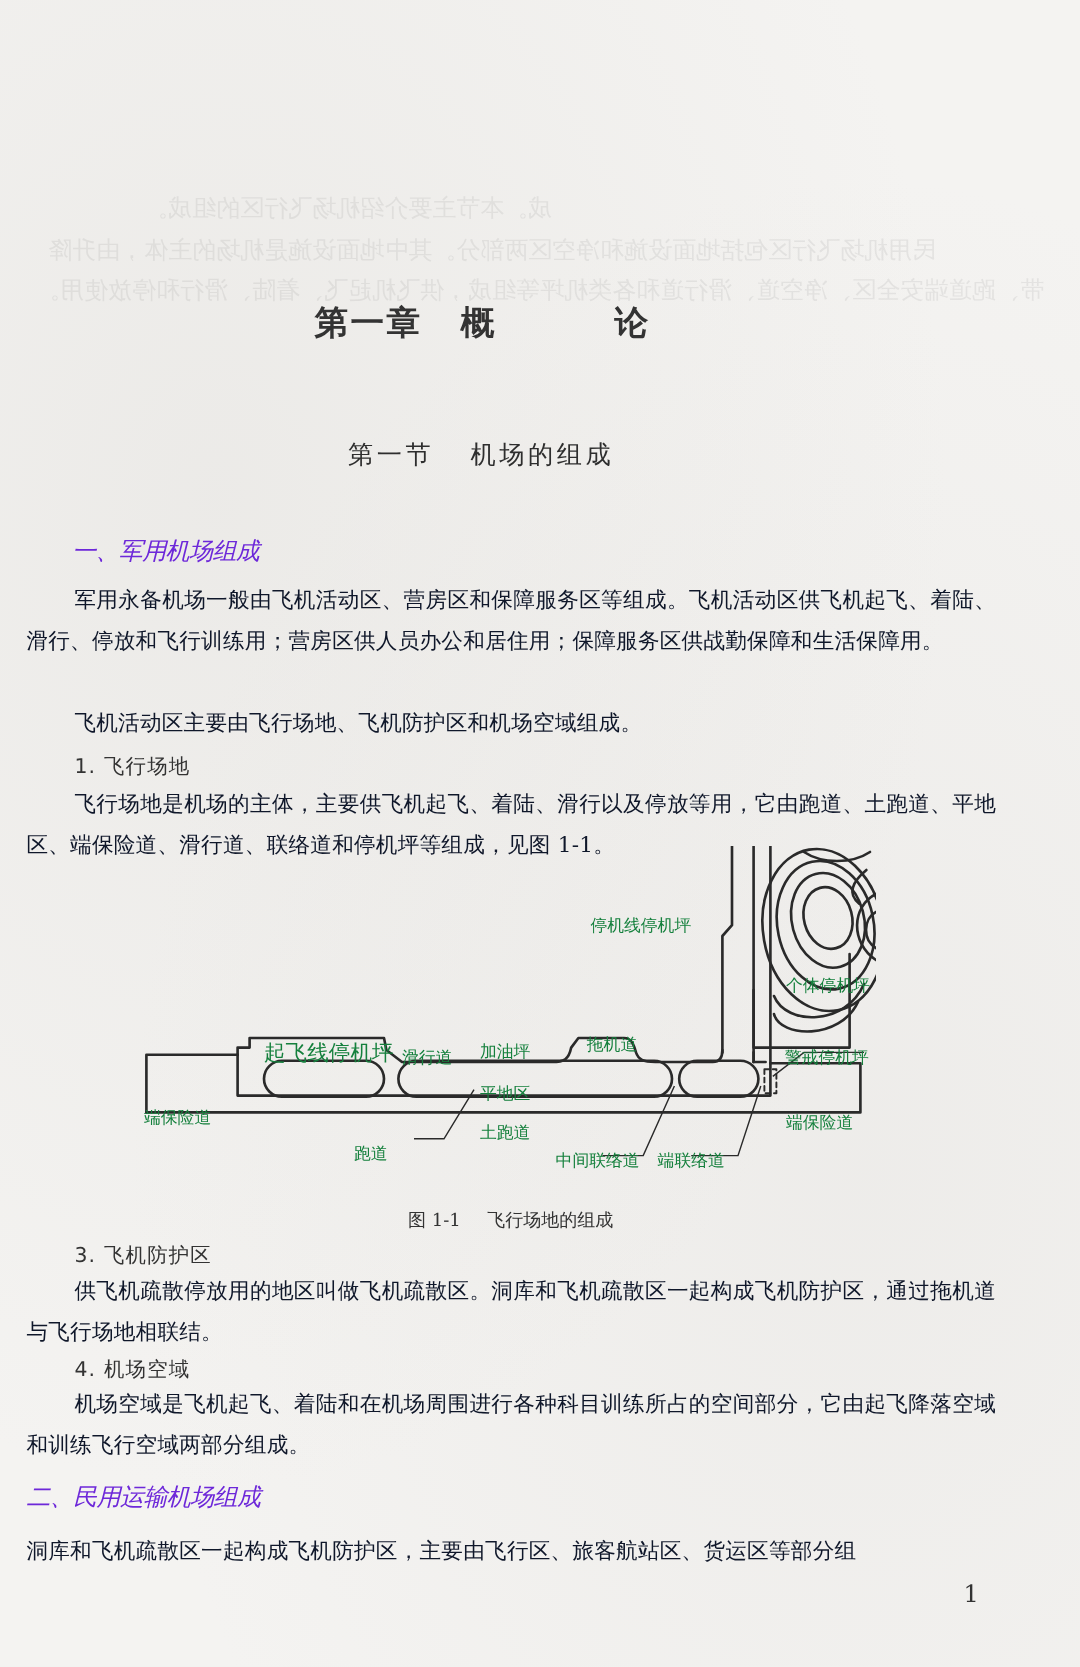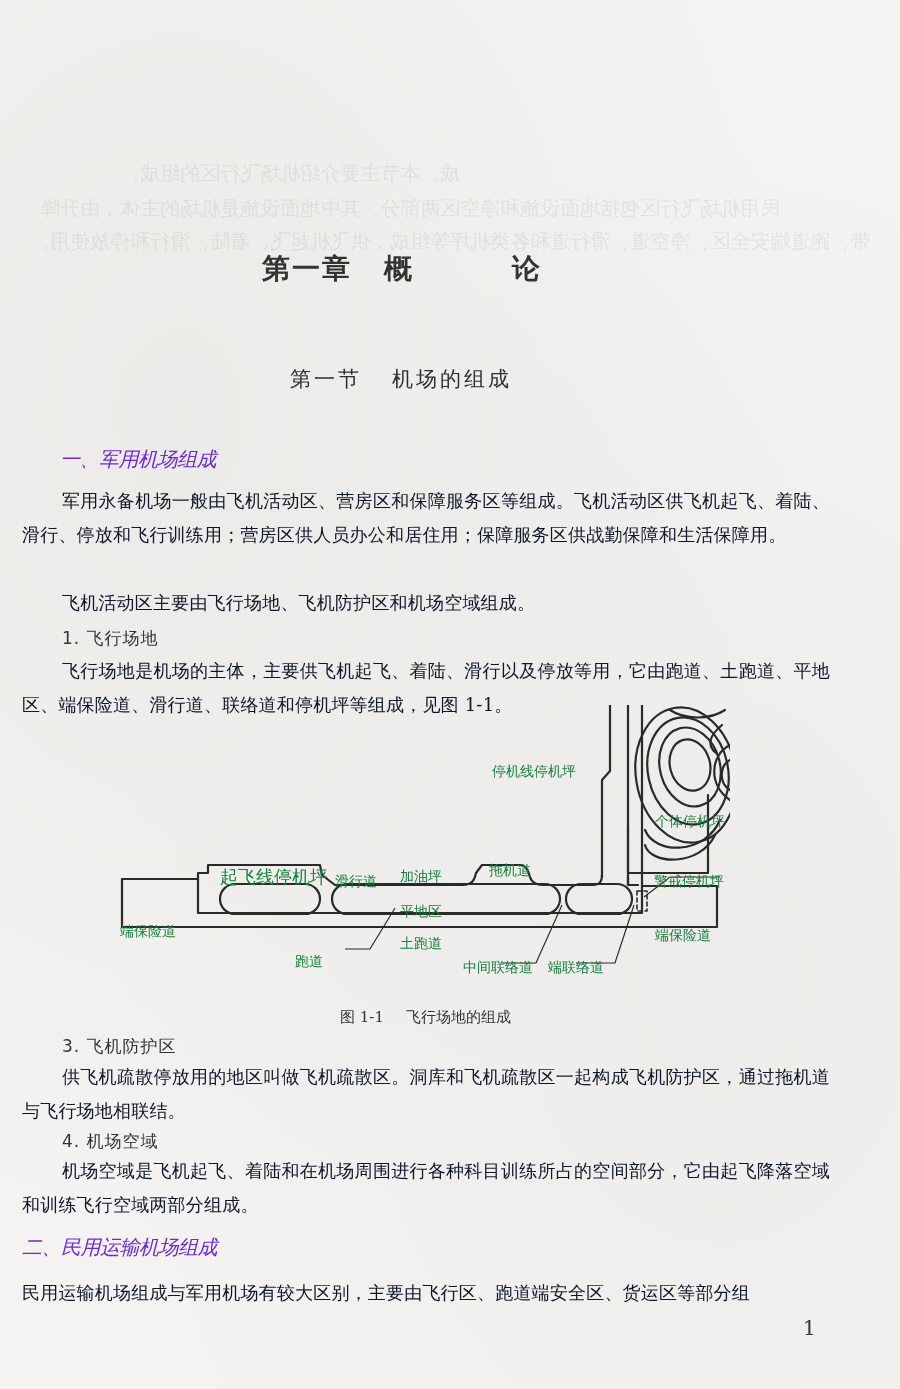--- a/index.html
+++ b/index.html
@@ -123,15 +123,15 @@
   <span>图 1-1</span><span class="gap"></span><span>飞行场地的组成</span>
 </div>
 
 <div class="abs sub" style="top:1035px;">3. 飞机防护区</div>
 <div class="abs para" style="top:1060px;">供飞机疏散停放用的地区叫做飞机疏散区。洞库和飞机疏散区一起构成飞机防护区，通过拖机道与飞行场地相联结。</div>
 
 <div class="abs sub" style="top:1130px;">4. 机场空域</div>
 <div class="abs para" style="top:1154px;">机场空域是飞机起飞、着陆和在机场周围进行各种科目训练所占的空间部分，它由起飞降落空域和训练飞行空域两部分组成。</div>
 
 <div class="abs h2" style="top:1234px;left:22px;">二、民用运输机场组成</div>
-<div class="abs para" style="top:1276px;text-indent:0;">民用运输机场组成与军用机场有较大区别，主要由飞行区、跑道端安全区、货运区等部分组</div>
+<div class="abs para" style="top:1276px;text-indent:0;">洞库和飞机疏散区一起构成飞机防护区，主要由飞行区、旅客航站区、货运区等部分组</div>
 
 <div class="abs page-num">1</div>
 
 </body></html>

